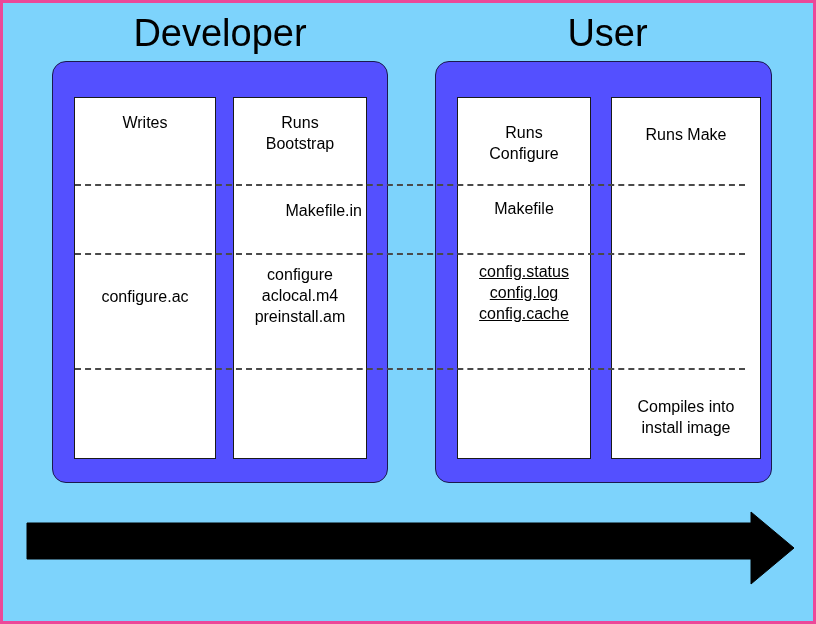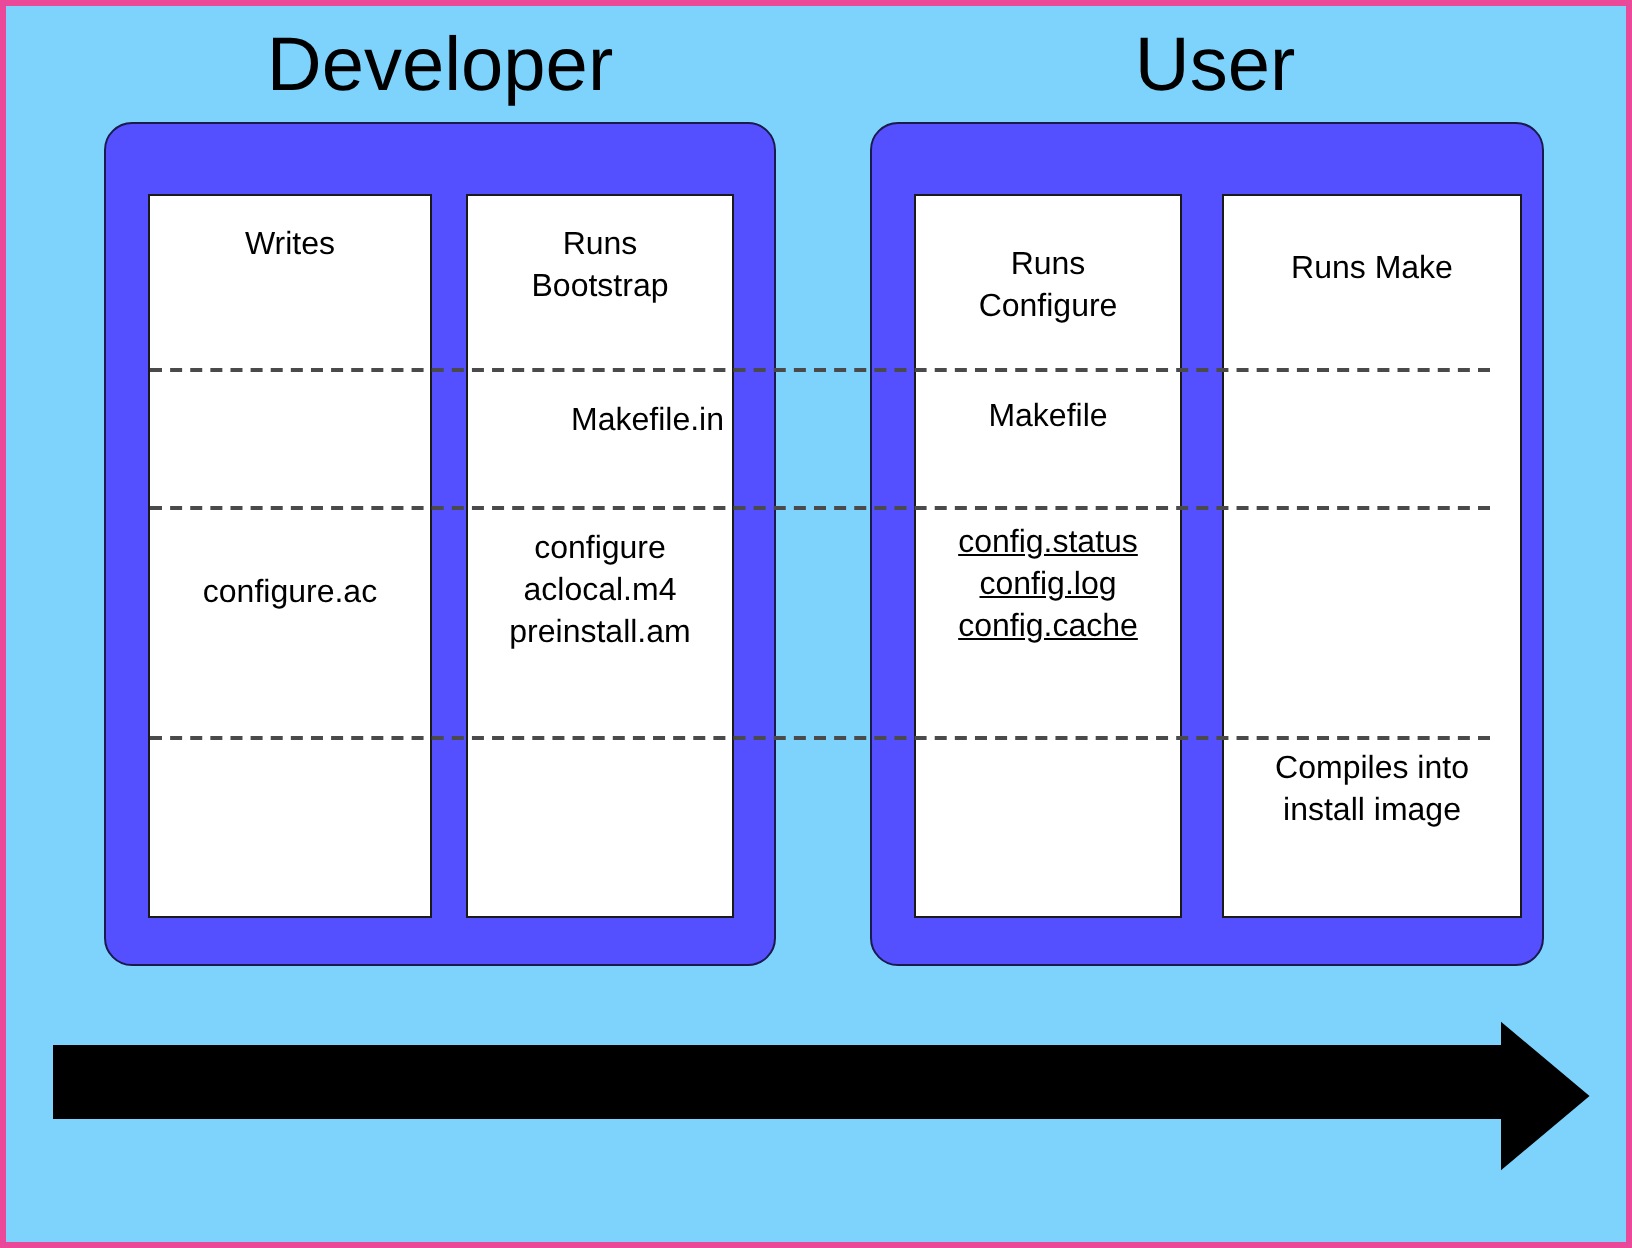--- a/index.html
+++ b/index.html
@@ -82,21 +82,21 @@
 
   #cell-boot-0        { top: 14px; }
   #cell-boot-1        { top: 102px; text-align: right; }
   #cell-boot-2        { top: 166px; }
 
   #cell-conf-0        { top: 24px; }
   #cell-conf-1        { top: 100px; }
   #cell-conf-2        { top: 163px; text-decoration: underline; }
 
   #cell-make-0        { top: 26px; }
-  #cell-make-3        { top: 276px; }
+  #cell-make-3        { top: 298px; }
 
   
   .dashed {
     position: absolute;
     height: 0;
     border-top: 2px dashed #4a4a4a;
     z-index: 6;
     left: 72px;
     width: 670px;
   }

